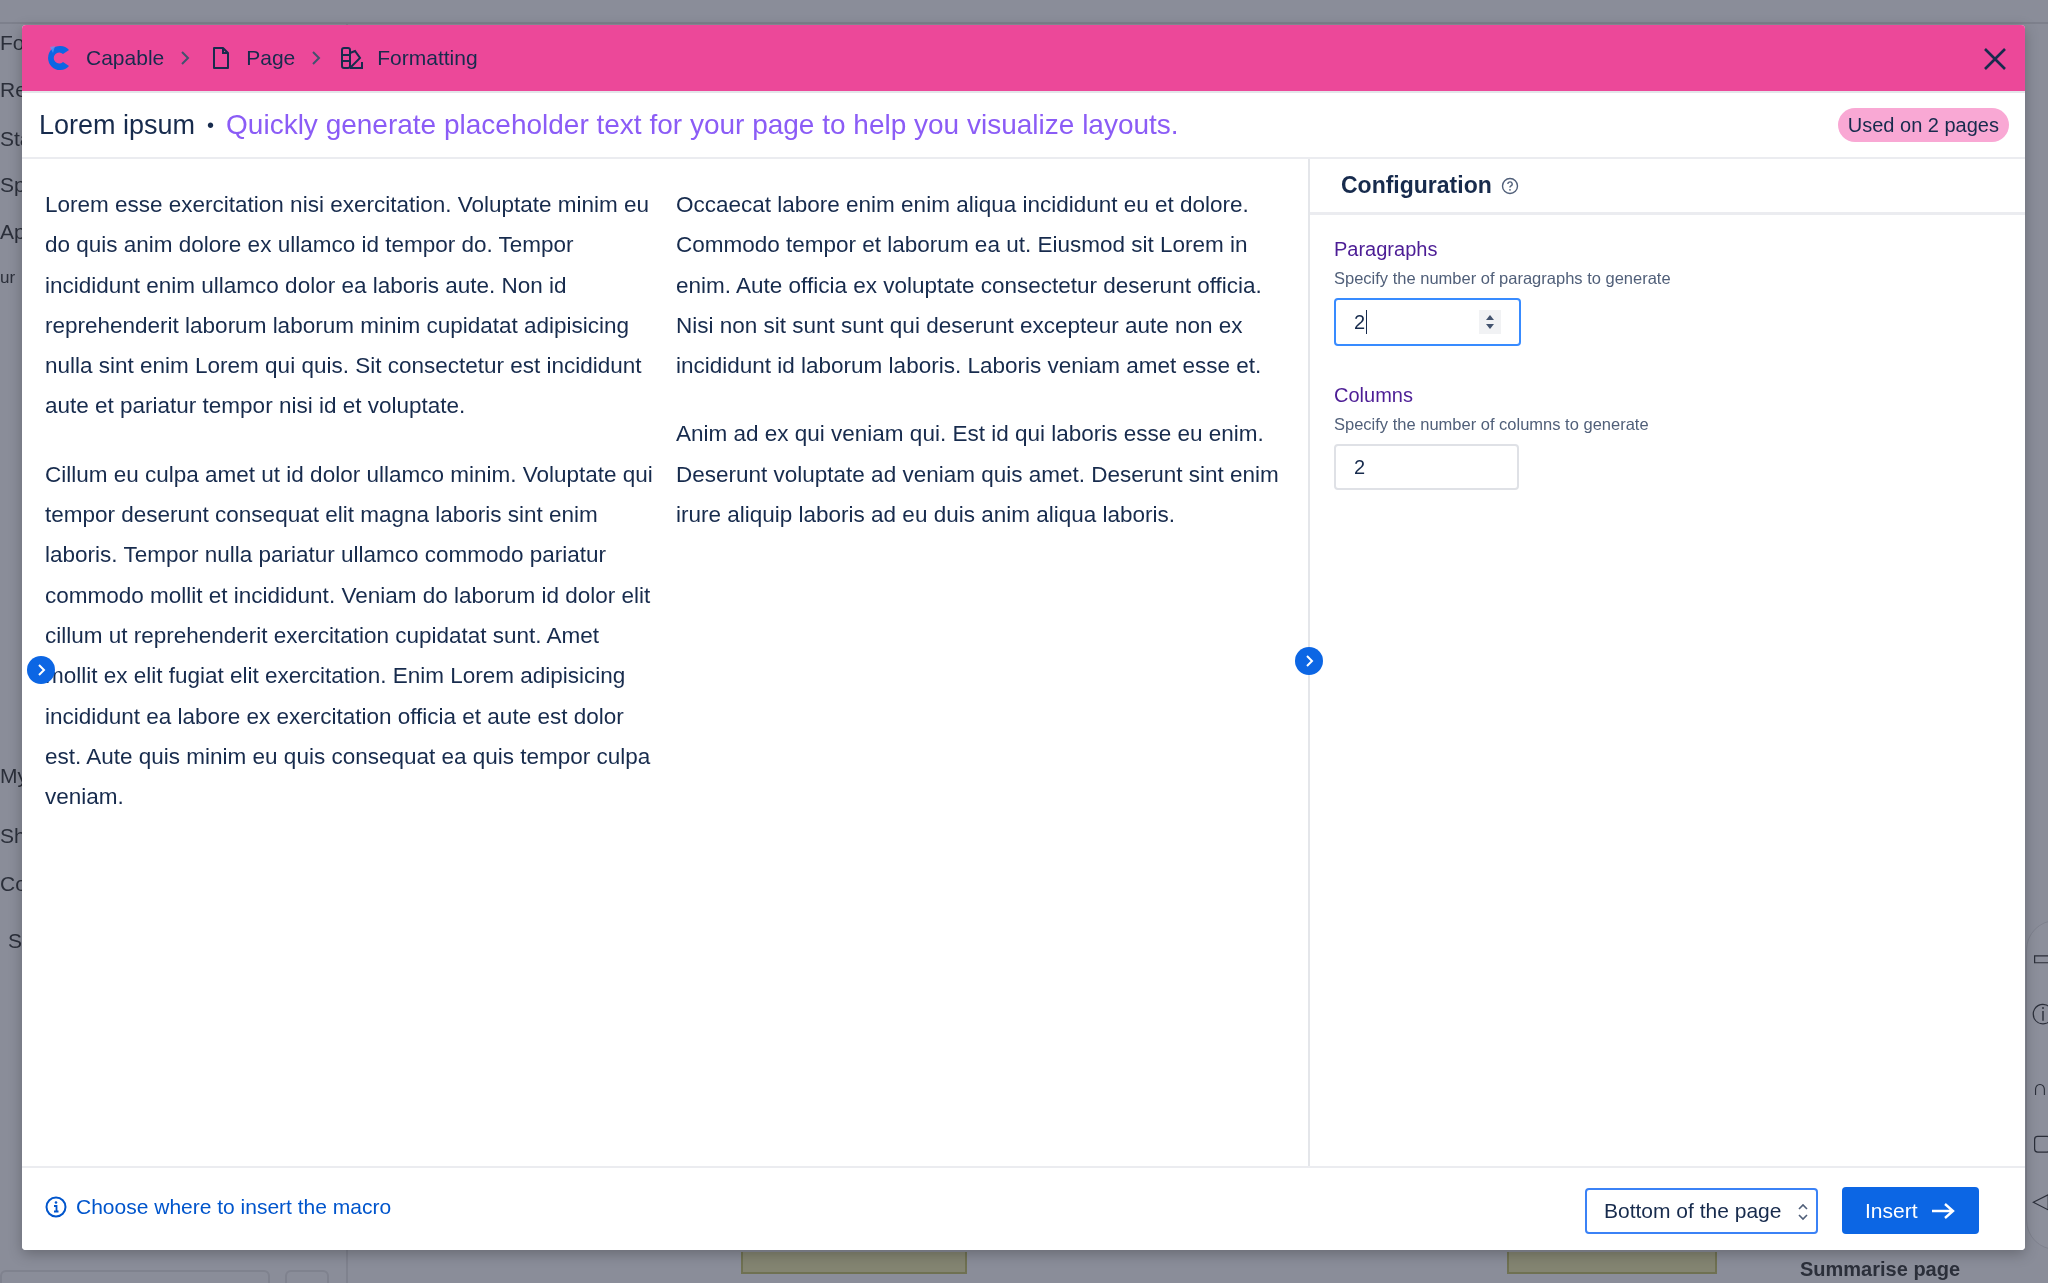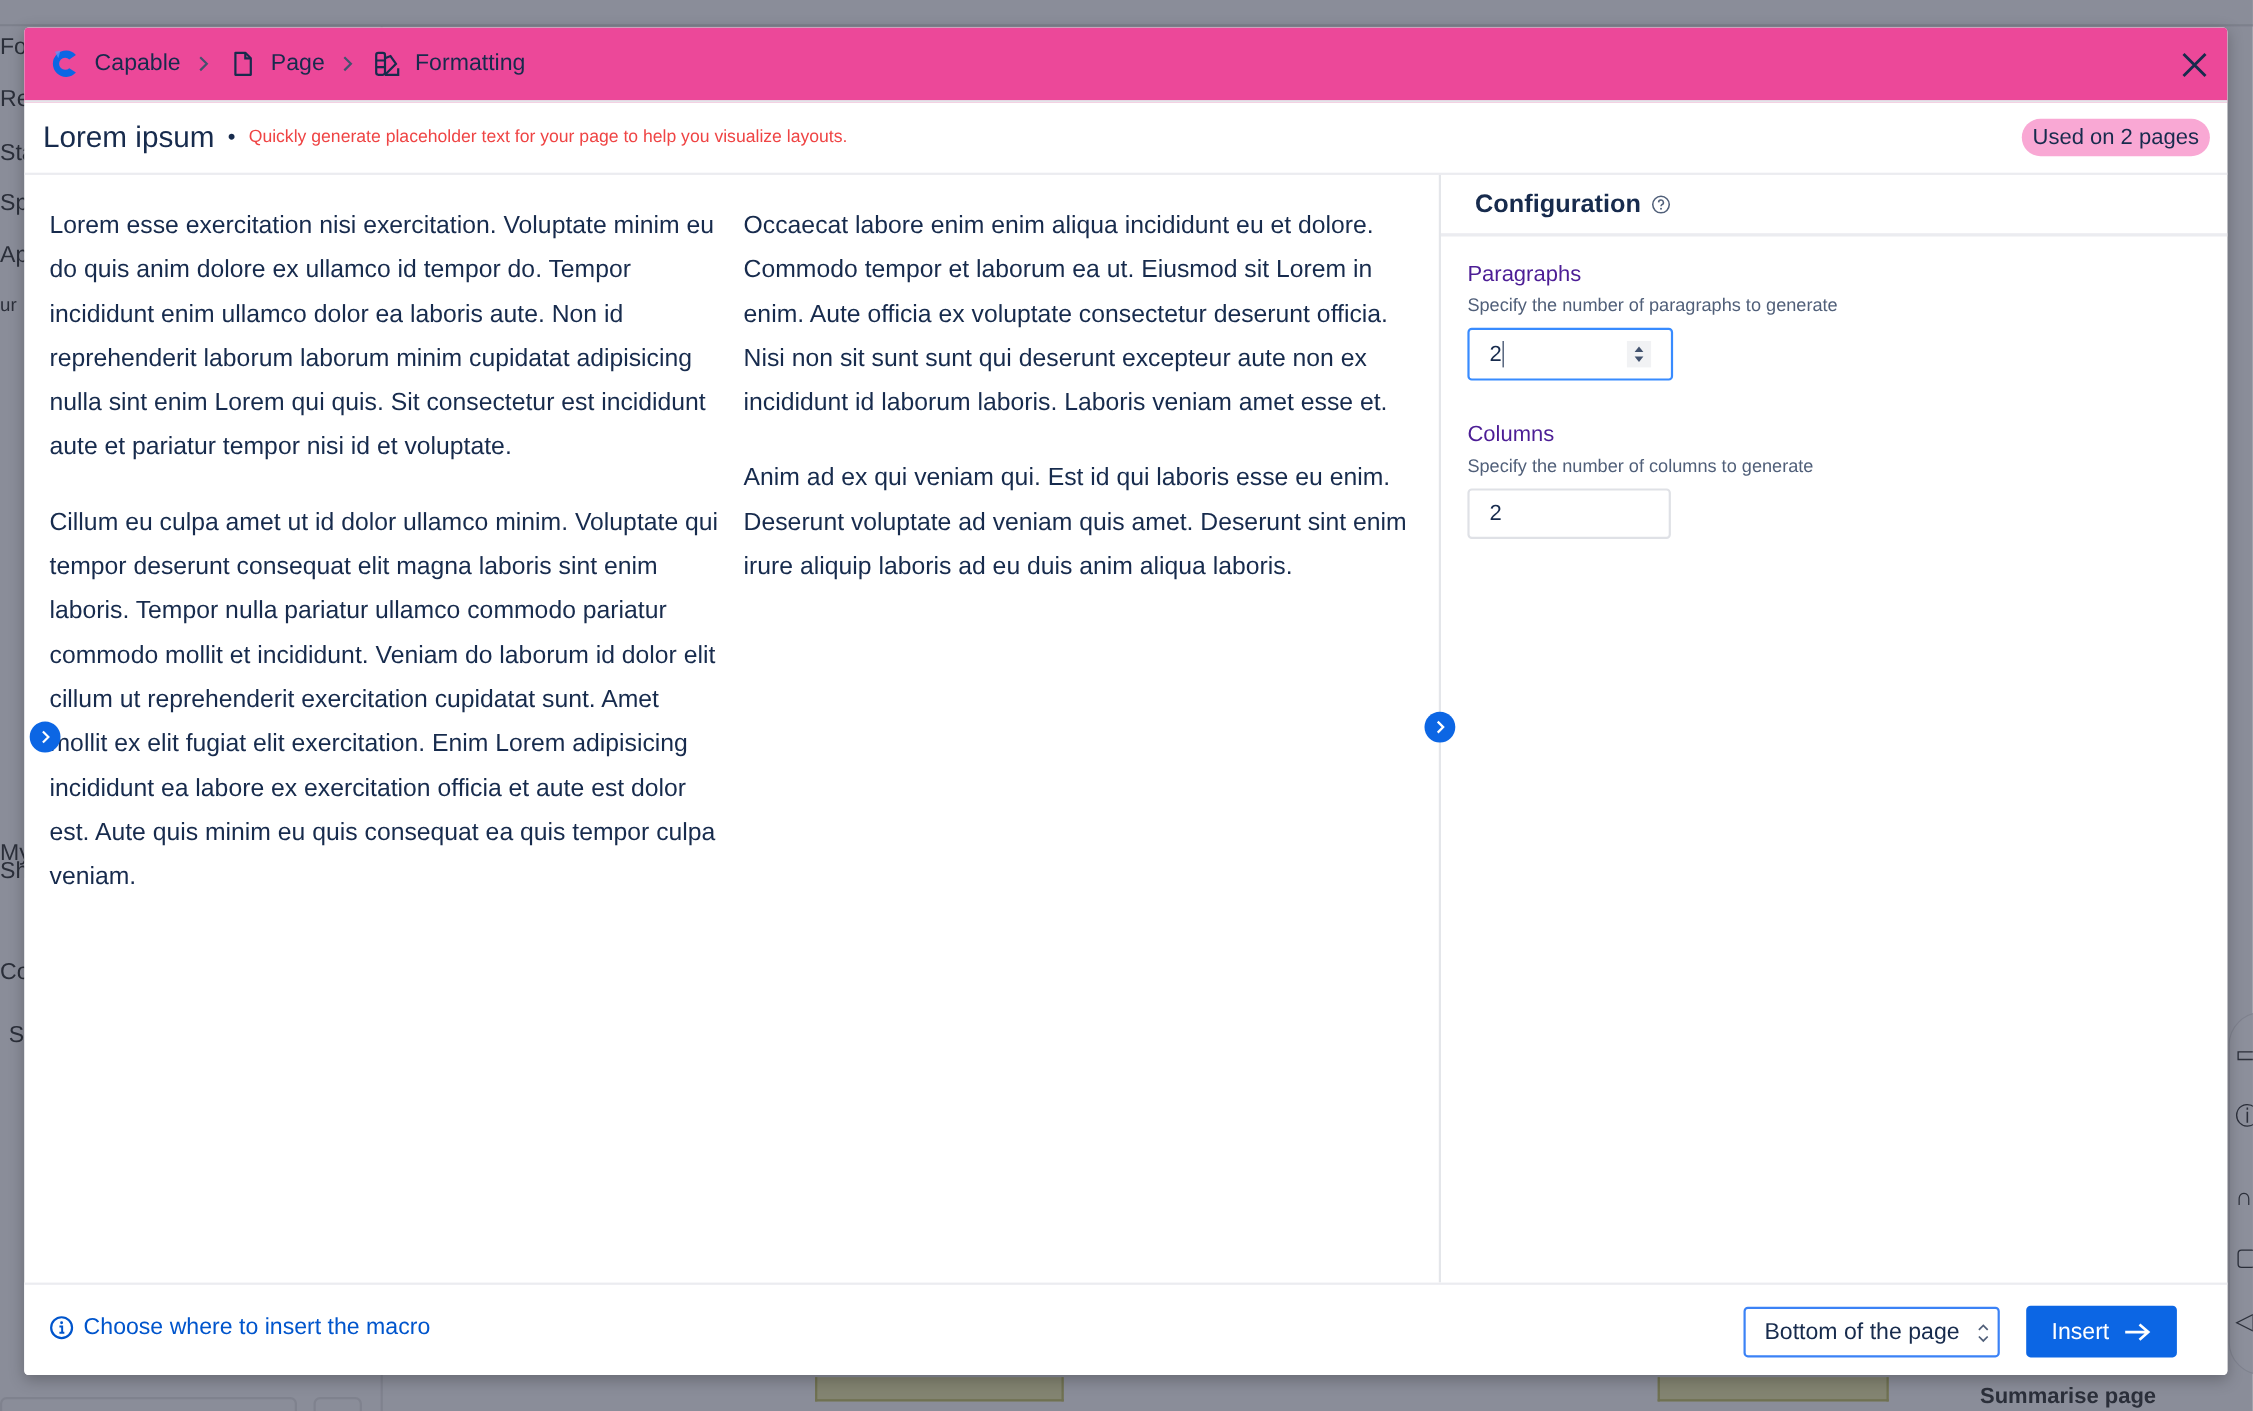--- a/index.html
+++ b/index.html
@@ -23,21 +23,21 @@
   .modal-header { position: absolute; left: 0; top: 0; width: 100%; height: 68px; background: #ec4899; border-bottom: 2px solid #e4e6ea; display: flex; align-items: center; padding-left: 20px; }
   .crumb { display: flex; align-items: center; font-size: 21px; color: #172b4d; }
   .crumb-sep { margin: 0 16px 0 14px; color: #42526e; font-size: 22px; display: flex; align-items: center; }
   .logo { width: 34px; height: 34px; margin-right: 10px; }
   .crumb-icon { width: 26px; height: 26px; margin-right: 12px; }
   .close-btn { position: absolute; right: 14px; top: 18px; width: 32px; height: 32px; cursor: pointer; }
 
   .title-bar { position: absolute; left: 0; top: 68px; width: 100%; height: 66px; border-bottom: 2px solid #ebecf0; display: flex; align-items: center; padding-left: 17px; }
   .title { font-size: 27px; color: #172b4d; }
   .title-dot { margin: 0 12px; font-size: 20px; color: #172b4d; }
-  .subtitle { font-size: 16px; color: #ef4444; }
+  .subtitle { font-size: 28px; color: #8b5cf6; }
   .used-badge { position: absolute; right: 16px; top: 15px; height: 34px; padding: 0 10px; background: #f9a8d4; border-radius: 17px; font-size: 20px; color: #172b4d; display: flex; align-items: center; }
 
   .preview { position: absolute; left: 0; top: 134px; width: 1444px; height: 1007px; }
   .col { position: absolute; top: 26px; width: 612px; font-size: 22.5px; line-height: 40.3px; color: #172b4d; }
   .col p { margin-bottom: 28px; }
   .col1 { left: 23px; }
   .col2 { left: 654px; }
 
   .side-toggle { position: absolute; width: 28px; height: 28px; border-radius: 50%; background: #0c66e4; display: flex; align-items: center; justify-content: center; cursor: pointer; }
 
@@ -68,21 +68,21 @@
 
 <div class="bg-topbar"></div>
 <div class="bg-sidebar">
   <span class="bg-side-text" style="top:7px">Fo</span>
   <span class="bg-side-text" style="top:54px">Re</span>
   <span class="bg-side-text" style="top:103px">Sta</span>
   <span class="bg-side-text" style="top:149px">Sp</span>
   <span class="bg-side-text" style="top:196px">Ap</span>
   <span class="bg-side-text" style="top:244px;font-size:17px">ur</span>
   <span class="bg-side-text" style="top:740px">My</span>
-  <span class="bg-side-text" style="top:756px">Sh</span>
+  <span class="bg-side-text" style="top:800px">Sh</span>
   <span class="bg-side-text" style="top:848px">Co</span>
   <span class="bg-side-text" style="top:905px;left:8px">S</span>
 </div>
 <div class="bg-right-rail"></div>
 <span class="bg-rail-icon" style="top:945px">▭</span>
 <span class="bg-rail-icon" style="top:1000px">ⓘ</span>
 <span class="bg-rail-icon" style="top:1075px">∩</span>
 <span class="bg-rail-icon" style="top:1130px">▢</span>
 <span class="bg-rail-icon" style="top:1188px">◁</span>
 <div class="bg-box" style="left:741px;width:226px"></div>

